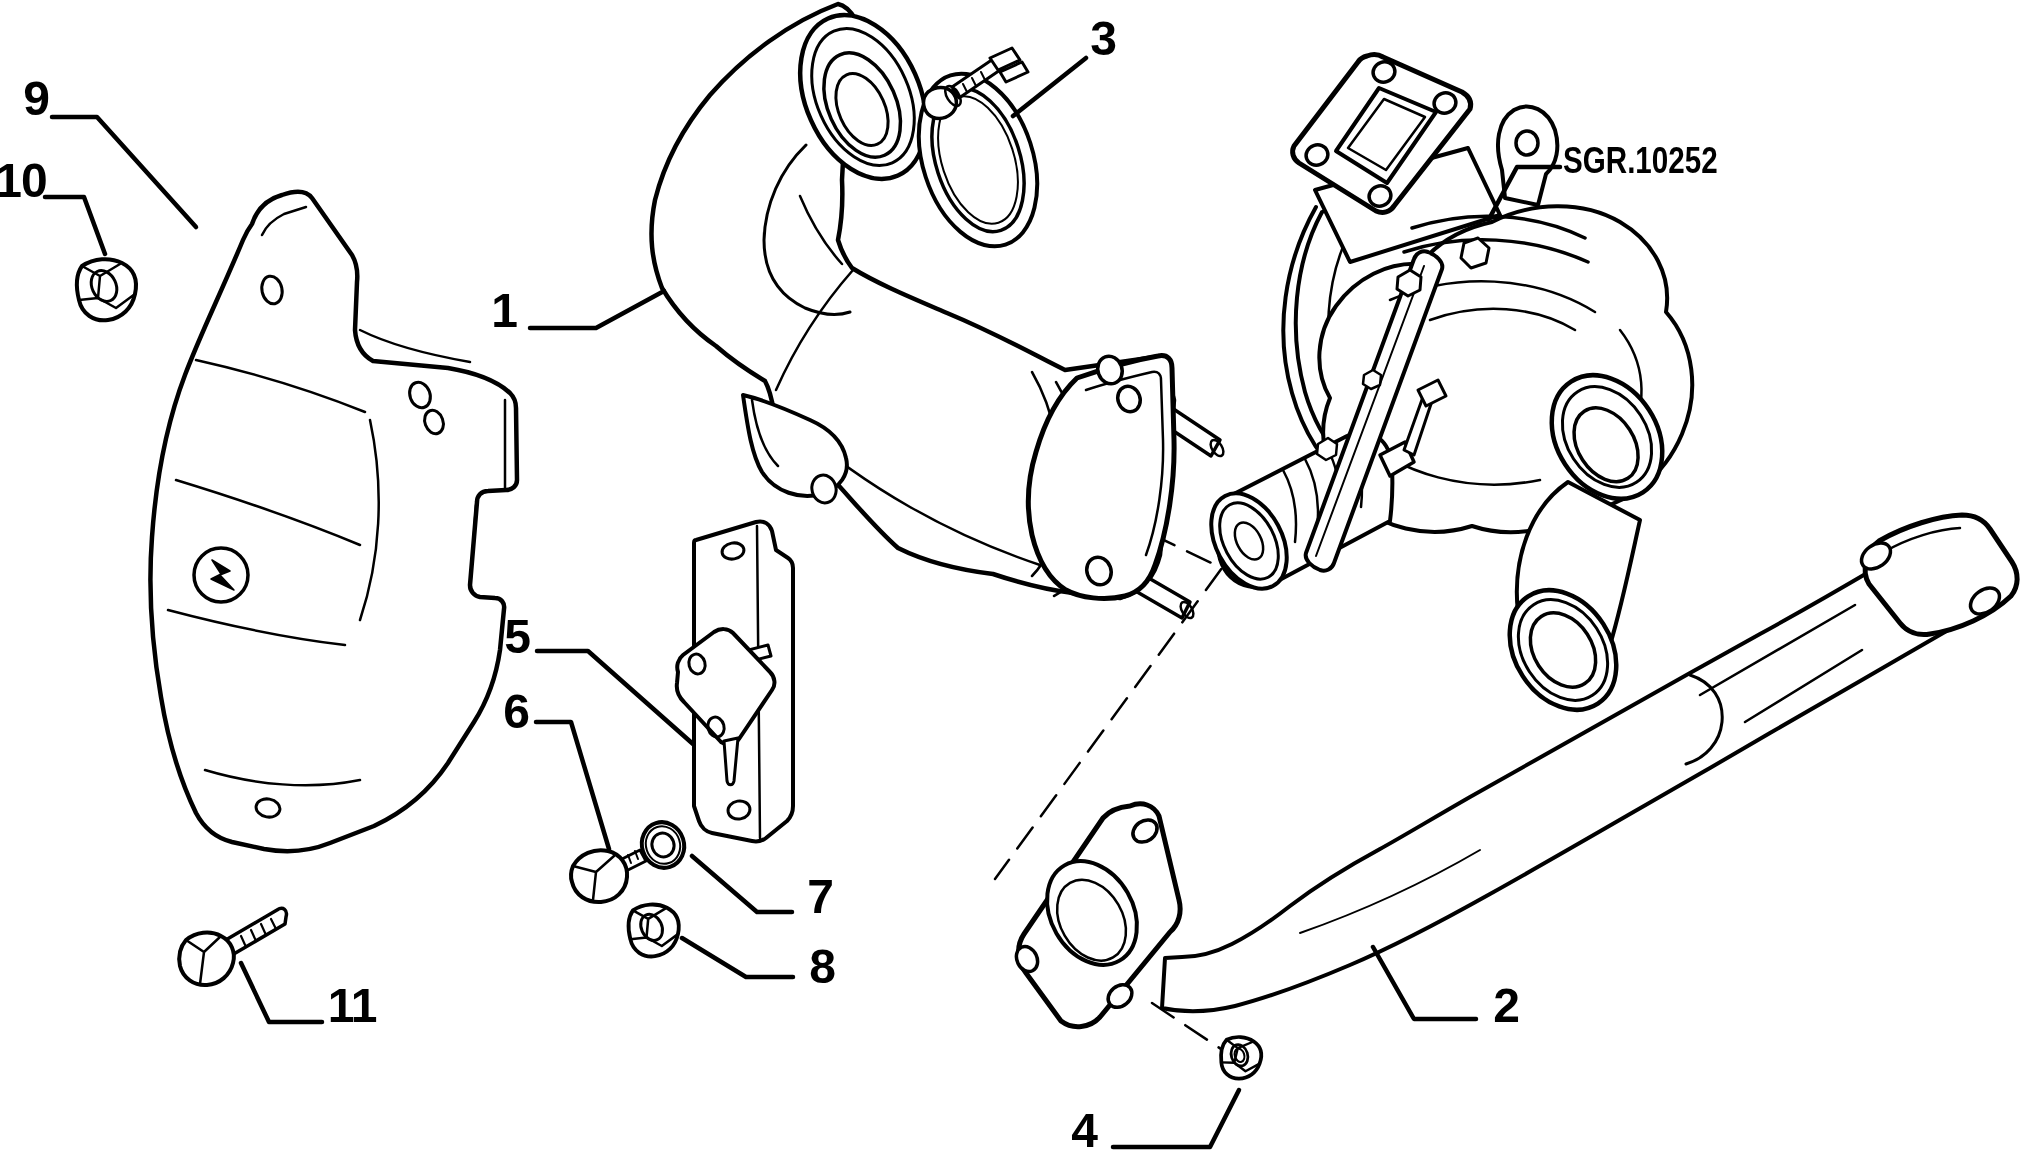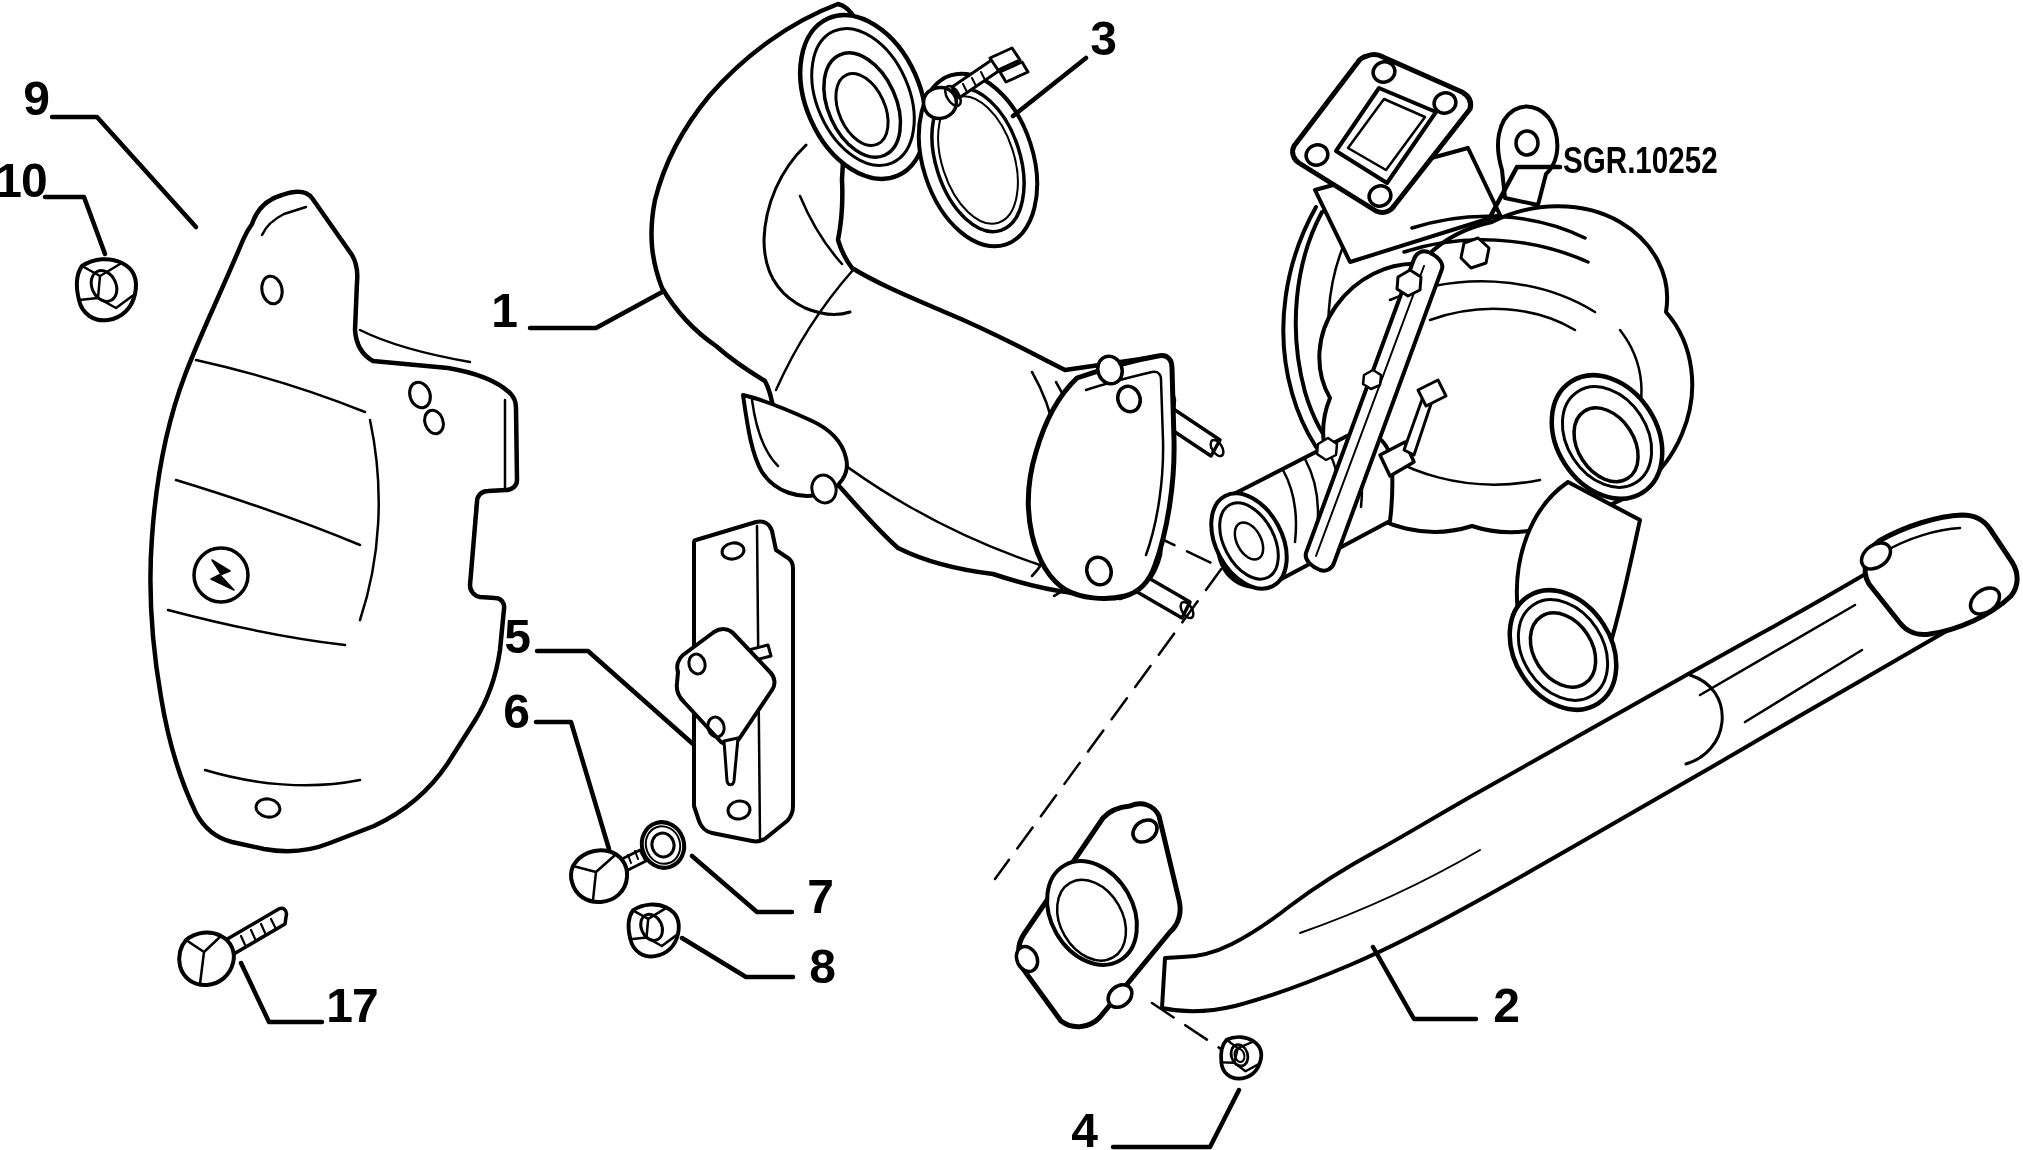--- a/index.html
+++ b/index.html
@@ -247,17 +247,17 @@
   <div class="callout" style="left:504px;top:311px">1</div>
   <div class="callout" style="left:1506px;top:1006px">2</div>
   <div class="callout" style="left:1103px;top:39px">3</div>
   <div class="callout" style="left:1084px;top:1131px">4</div>
   <div class="callout" style="left:517px;top:637px">5</div>
   <div class="callout" style="left:516px;top:712px">6</div>
   <div class="callout" style="left:820px;top:897px">7</div>
   <div class="callout" style="left:822px;top:967px">8</div>
   <div class="callout" style="left:36px;top:99px">9</div>
   <div class="callout" style="left:21px;top:181px">10</div>
-  <div class="callout" style="left:352px;top:1006px">17</div>
+  <div class="callout" style="left:352px;top:1006px">11</div>
 
   <div class="ref-label" style="left:1563px;top:160px">SGR.10252</div>
 
 </div>
 
 </body></html>

